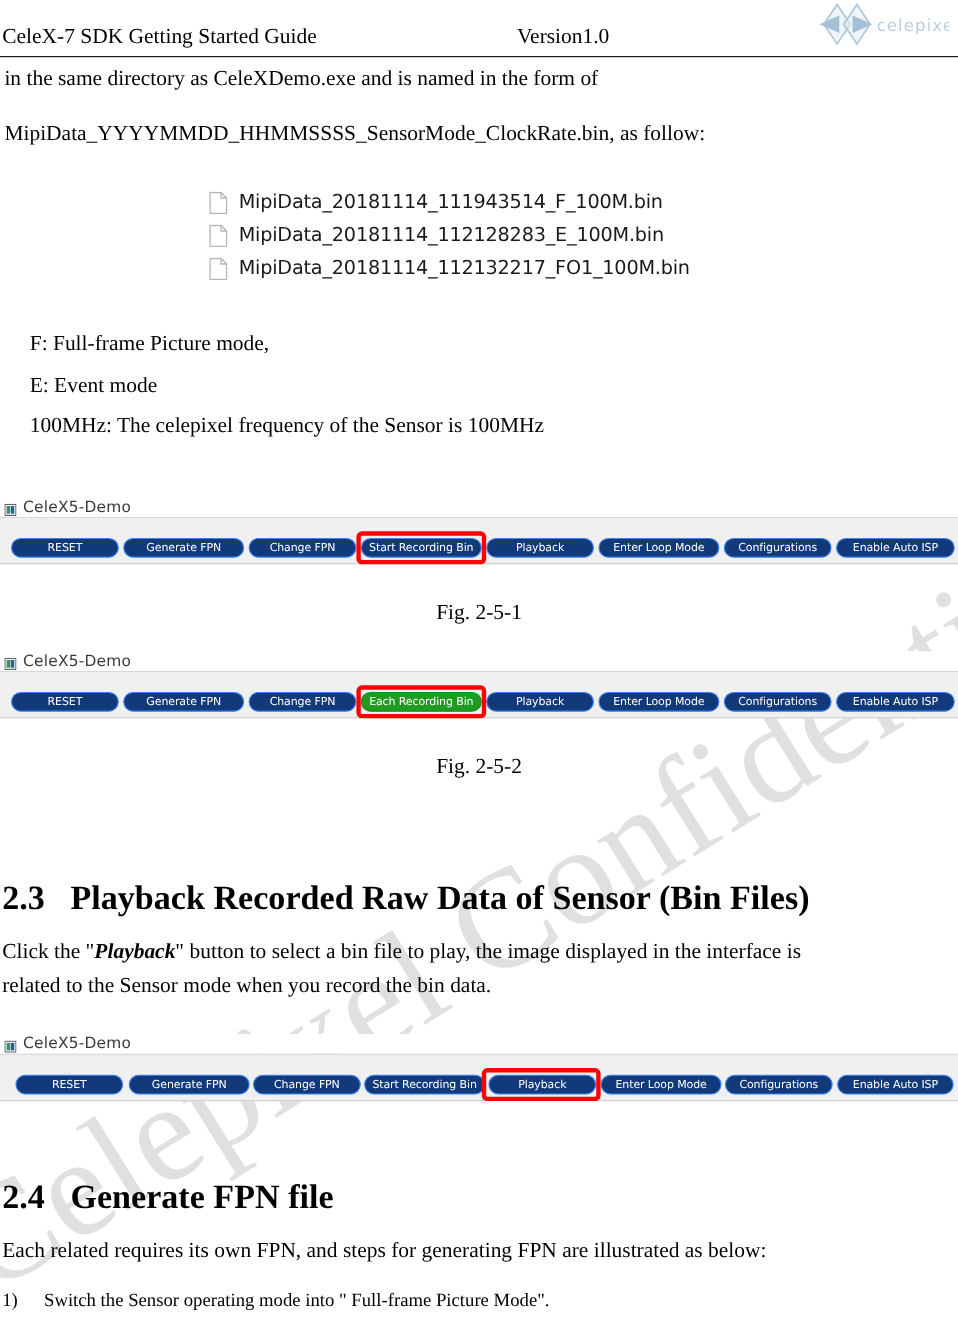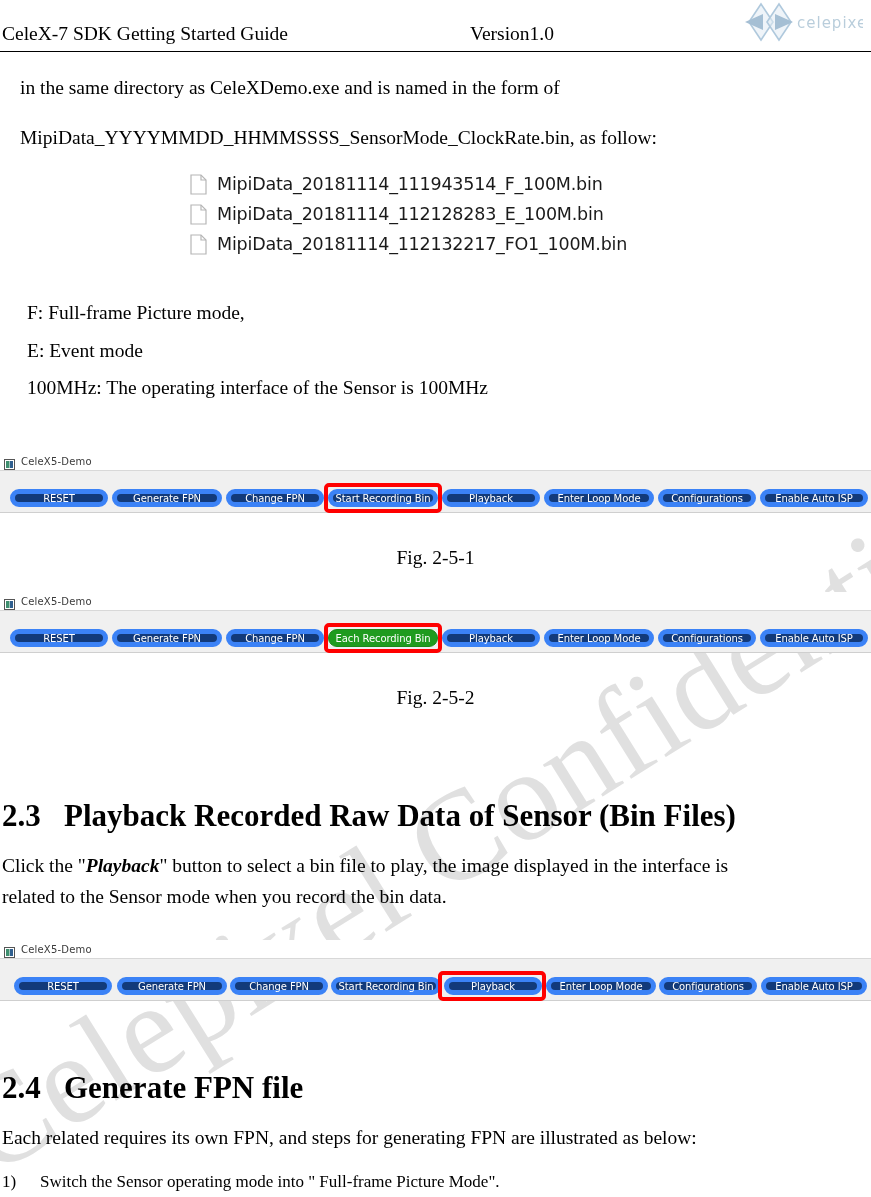--- a/index.html
+++ b/index.html
@@ -67,21 +67,21 @@
     right: 8px; top: 0px;
     width: 122px; height: 44px;
     opacity: 0.62;
   }
   .logo svg { display: block; }
 
   
   .body-text {
     font-size: 19.5px;
     line-height: 24px;
-    margin: 16px;
+    margin: 0;
     padding: 0 2px;
   }
   .para-a { position: absolute; left: 2px; top: 60px; }
   .para-b { position: absolute; left: 2px; top: 110px; }
 
   
   .file-list {
     position: absolute;
     left: 190px; top: 170px;
     width: 470px;
@@ -127,21 +127,21 @@
     background: #ffffff;
     padding-left: 4px;
   }
   .demo-app-icon {
     width: 11px; height: 11px;
     margin-right: 6px;
     flex: 0 0 auto;
   }
   .demo-title {
     font-family: "DejaVu Sans", "Liberation Sans", sans-serif;
-    font-size: 10px;
+    font-size: 14px;
     color: #3a3a3a;
     letter-spacing: 0.2px;
   }
   .demo-toolbar {
     position: relative;
     height: 43px;
     background: #f0f0f0;
     border-top: 1px solid #d8d8d8;
     border-bottom: 1px solid #cfcfcf;
   }
@@ -152,21 +152,21 @@
     border-radius: 9px;
     background: #123a7a;
     color: #ffffff;
     font-family: "DejaVu Sans", "Liberation Sans", sans-serif;
     font-size: 10px;
     display: flex;
     align-items: center;
     justify-content: center;
     letter-spacing: -0.1px;
     white-space: nowrap;
-    border: 5px solid #3b82f6;
+    border: 1px solid #3b82f6;
   }
   .tb-btn.green {
     background: #1f9b1f;
     border: 1px solid #1a8a1a;
   }
   .hl-box {
     position: absolute;
     border: 4px solid #ff0000;
     border-radius: 5px;
     pointer-events: none;
@@ -270,21 +270,21 @@
           <path d="M11 1 v5 h5" fill="none" stroke="#b6b6b6" stroke-width="1.2"></path>
         </svg>
       </span>
       <span class="file-name">MipiData_20181114_112132217_FO1_100M.bin</span>
     </div>
   </div>
 
   <div class="legend">
     <div>F: Full-frame Picture mode,</div>
     <div>E: Event mode</div>
-    <div>100MHz: The operating interface of the Sensor is 100MHz</div>
+    <div>100MHz: The celepixel frequency of the Sensor is 100MHz</div>
   </div>
 
   <div class="demo-window" style="top:452px;">
     <div class="demo-titlebar">
       <span class="demo-app-icon">
         <svg width="11" height="11" viewBox="0 0 11 11">
           <rect x="0.5" y="0.5" width="10" height="10" fill="#ffffff" stroke="#555"></rect>
           <rect x="2" y="2" width="3.5" height="7" fill="#3f8f6f"></rect>
           <rect x="6" y="2" width="3" height="7" fill="#2f5f8f"></rect>
         </svg>

